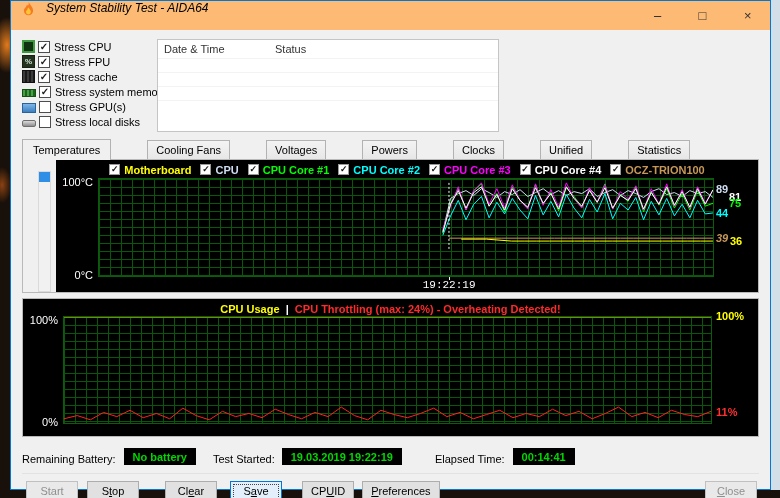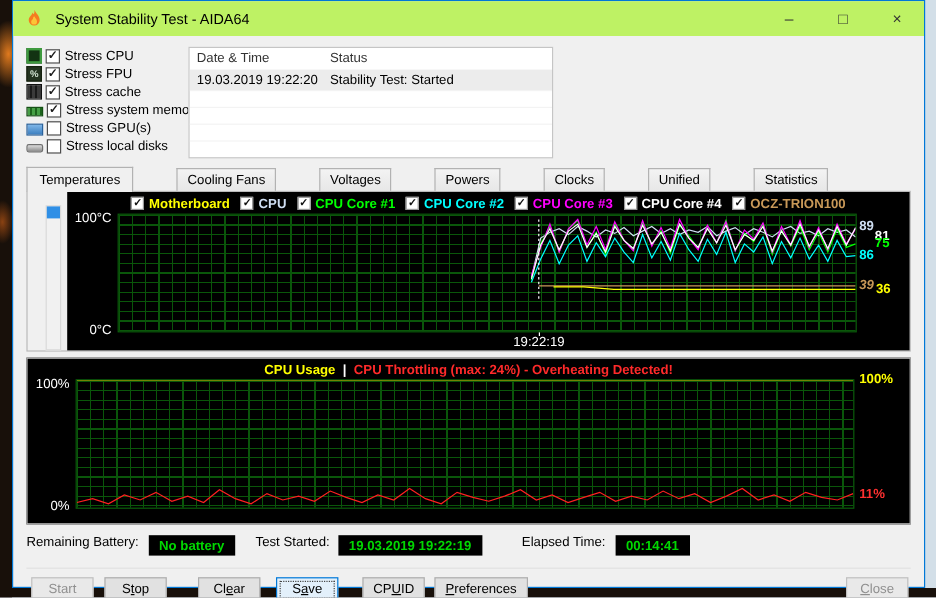--- a/index.html
+++ b/index.html
@@ -9,21 +9,21 @@
   
   .desktop-left { position:absolute; left:0; top:0; width:10px; height:498px;
     background: radial-gradient(ellipse 22px 40px at 7px 45px, #e07a1e 0%, rgba(224,122,30,0) 70%),
                 radial-gradient(ellipse 14px 26px at 2px 185px, #8a4212 0%, rgba(138,66,18,0) 70%),
                 #18100a; }
   .desktop-bottom { position:absolute; left:0; top:490px; width:780px; height:8px; background:#18100a; }
 
   
   .window { position:absolute; left:10px; top:0; width:761px; height:490px;
     background:#f0f0f0; border:1px solid #0078d7; }
-  .titlebar { height:29px; background:#bef264; display:flex; align-items:center; padding-left:9px; }
+  .titlebar { height:29px; background:#fdba74; display:flex; align-items:flex-start; padding-left:9px;font-style:italic; }
   .flame { width:17px; height:17px; }
   .title { margin-left:9px; font-size:12px; color:#000; }
   .win-controls { margin-left:auto; display:flex; height:29px; }
   .win-btn { width:45px; height:29px; line-height:29px; text-align:center; font-size:13px; color:#333; cursor:default; }
 
   .client { padding:0 11px; }
 
   
   .top-section { display:flex; margin-top:9px; height:93px; }
   .stress-list { width:126px; }
@@ -34,21 +34,21 @@
   .stress-label { font-size:11px; color:#000; white-space:nowrap; }
 
   .icon-cpu  { border:2px solid #3f9a3f; background:#123312; width:13px; height:13px; }
   .icon-fpu  { background:#23321f; border:1px solid #16210f; width:13px; height:13px; color:#cfe0cf;
                font-size:8px; line-height:11px; text-align:center; font-weight:bold; }
   .icon-cache{ background:repeating-linear-gradient(90deg,#3a3a3a 0 2px,#191919 2px 4px); border:1px solid #101010; width:13px; height:13px; }
   .icon-mem  { background:repeating-linear-gradient(90deg,#46a046 0 2px,#1d641d 2px 4px); border:1px solid #155015; width:14px; height:8px; margin-top:3px; }
   .icon-disk { background:linear-gradient(#dcdcdc,#8e8e8e); border:1px solid #6f6f6f; border-radius:2px; width:14px; height:7px; margin-top:4px; }
   .icon-gpu  { background:linear-gradient(#7fb6e8,#3c7fc0); border:1px solid #2a629c; width:14px; height:10px; margin-top:2px; }
 
-  .log-table { width:304px; margin-left:9px; border:1px solid #c5c5c5; background:#fff; font-size:11px; overflow:hidden; }
+  .log-table { width:342px; margin-left:9px; border:1px solid #c5c5c5; background:#fff; font-size:11px; overflow:hidden; }
   .log-head { display:flex; height:18px; align-items:center; color:#333; }
   .log-col1 { width:113px; padding-left:6px; flex:none; }
   .log-col2 { flex:1; padding-left:4px; }
   .log-row { display:flex; height:17px; align-items:center; background:#ececec; color:#000; }
   .log-empty { height:14px; border-top:1px solid #f3f3f3; }
 
   
   .tabs { display:flex; margin-top:7px; align-items:flex-end; position:relative; z-index:2;gap:37px; }
   .tab { font-size:11px; color:#000; padding:3px 8px 3px; border:1px solid #b2b2b2; border-bottom:none;
          background:linear-gradient(#f3f3f3,#e7e7e7); margin-left:-1px; cursor:default; }
@@ -71,35 +71,35 @@
   .ylab-top { position:absolute; top:-2px; right:5px; }
   .ylab-bottom { position:absolute; bottom:-4px; right:5px; }
   .plot { flex:1; position:relative; border:1px solid #0b5c0b; background-color:#000;
     background-image:
       repeating-linear-gradient(90deg, #0a560a 0 1px, transparent 1px 11px),
       repeating-linear-gradient(180deg, #0a560a 0 1px, transparent 1px 8px); }
   .plot svg { position:absolute; left:0; top:0; width:100%; height:100%; display:block; }
   .rlab-col { width:44px; position:relative; font-size:11px; font-weight:bold; flex:none; }
   .rlab { position:absolute; transform:translateY(-50%); white-space:nowrap; }
   .time-axis { height:15px; display:flex; font-size:11px; flex:none; }
-  .ta-mid { flex:1; position:relative; }
+  .ta-mid { flex:1; position:relative;font-family:Liberation Mono, monospace; }
   .ta-tick { position:absolute; left:57%; top:0; width:1px; height:3px; background:#fff; }
   .ta-label { position:absolute; left:57%; top:2px; transform:translateX(-50%); color:#fff; }
   .ta-spacer-l { width:42px; } .ta-spacer-r { width:44px; }
 
   
   .usage-panel { margin-top:5px; border:1px solid #b9b9b9; height:139px; background:#000; display:flex;
                  flex-direction:column; color:#fff; overflow:hidden;justify-content:flex-end; }
   .usage-title { height:15px; padding-top:4px; text-align:center; font-size:11px; font-weight:bold; flex:none; }
   .usage-bottom { height:12px; flex:none; }
   .chart-row.usage .ylab-col { width:40px; }
   .chart-row.usage .rlab-col { width:46px; }
 
   
-  .status-row { display:flex; align-items:flex-start; margin-top:9px; height:19px; font-size:11px; color:#000; }
+  .status-row { display:flex; align-items:flex-end; margin-top:9px; height:19px; font-size:11px; color:#000; }
   .lcd { background:#000; font-weight:bold; padding:3px 9px 2px; text-align:center; white-space:nowrap; }
 
   .btn-sep { border-top:1px solid #e2e2e2; margin-top:8px; }
   .button-row { display:flex; align-items:center; padding:7px 2px 0 2px; }
   .btn { min-width:52px; height:21px; font-size:11px; background:#e1e1e1; border:1px solid #adadad;
          text-align:center; line-height:19px; padding:0 8px; cursor:default; white-space:nowrap; }
   .btn u { text-decoration:underline; }
   .btn.disabled { color:#8f8f8f; border-color:#c0c0c0; background:#e9e9e9; }
   .btn.focused { border:1px solid #0078d7; background:#e3f0fb; outline:1px dotted #444; outline-offset:-4px; }
 </style>
@@ -157,24 +157,20 @@
             <span class="s-icon icon-disk"></span>
             <span class="cb"></span>
             <span class="stress-label">Stress local disks</span>
           </div>
         </div>
 
       <div class="log-table">
         <div class="log-head">
           <span class="log-col1">Date &amp; Time</span>
           <span class="log-col2">Status</span>
-        </div>
-        <div class="log-row">
-          <span class="log-col1">19.03.2019 19:22:20</span>
-          <span class="log-col2">Stability Test: Started</span>
         </div>
         <div id="log-empty-rows">
             <div class="log-empty"></div>
             <div class="log-empty"></div>
             <div class="log-empty"></div>
             <div class="log-empty"></div>
           </div>
       </div>
     </div>
 
@@ -240,21 +236,21 @@
                 <polyline points="56.00,58 57.26,38 58.51,22 59.77,42 61.03,26 62.29,18 63.54,40 64.80,24 66.06,36 67.31,20 68.57,32 69.83,41 71.09,17 72.34,37 73.60,23 74.86,39 76.11,16 77.37,30 78.63,40 79.89,21 81.14,34 82.40,15 83.66,41 84.91,25 86.17,32 87.43,19 88.69,42 89.94,23 91.20,37 92.46,20 93.71,38 94.97,26 96.23,40 97.49,22 98.74,36 100.00,35" fill="none" stroke="#00ffff" stroke-width="1" vector-effect="non-scaling-stroke"></polyline>
                 <polyline points="56.00,52 57.26,28 58.51,8 59.77,32 61.03,12 62.29,4 63.54,26 64.80,10 66.06,30 67.31,6 68.57,22 69.83,31 71.09,5 72.34,27 73.60,11 74.86,29 76.11,4 77.37,20 78.63,30 79.89,9 81.14,24 82.40,6 83.66,31 84.91,13 86.17,21 87.43,7 88.69,32 89.94,10 91.20,26 92.46,5 93.71,28 94.97,11 96.23,30 97.49,8 98.74,25 100.00,12" fill="none" stroke="#ff00ff" stroke-width="1" vector-effect="non-scaling-stroke"></polyline>
                 <polyline points="56.00,55 57.26,26 58.51,12 59.77,30 61.03,14 62.29,8 63.54,28 64.80,16 66.06,32 67.31,10 68.57,22 69.83,29 71.09,9 72.34,25 73.60,15 74.86,31 76.11,8 77.37,20 78.63,28 79.89,12 81.14,24 82.40,9 83.66,30 84.91,17 86.17,22 87.43,10 88.69,31 89.94,14 91.20,26 92.46,8 93.71,27 94.97,13 96.23,29 97.49,10 98.74,26 100.00,11" fill="none" stroke="#ffffff" stroke-width="1" vector-effect="non-scaling-stroke"></polyline>
                 <line x1="57" x2="57" y1="4" y2="74" stroke="#ffffff" stroke-dasharray="2 2" stroke-width="1" vector-effect="non-scaling-stroke"></line>
               </svg>
           </div>
           <div class="rlab-col" id="temp-rlabels">
               <span class="rlab" style="color: rgb(207, 222, 242); top: 11%; left: 2px;">89</span>
               <span class="rlab" style="color: rgb(255, 255, 255); top: 19%; left: 15px;">81</span>
               <span class="rlab" style="color: rgb(0, 255, 0); top: 25%; left: 15px;">75</span>
-              <span class="rlab" style="color: rgb(0, 255, 255); top: 35%; left: 2px;">86</span>
+              <span class="rlab" style="color: rgb(0, 255, 255); top: 35%; left: 2px;">44</span>
               <span class="rlab" style="color: rgb(200, 152, 88); top: 61%; left: 2px; font-style: italic;">39</span>
               <span class="rlab" style="color: rgb(255, 255, 0); top: 64%; left: 16px;">36</span>
             </div>
         </div>
         <div class="time-axis">
           <div class="ta-spacer-l"></div>
           <div class="ta-mid">
             <span class="ta-tick"></span>
             <span class="ta-label">19:22:19</span>
           </div>

